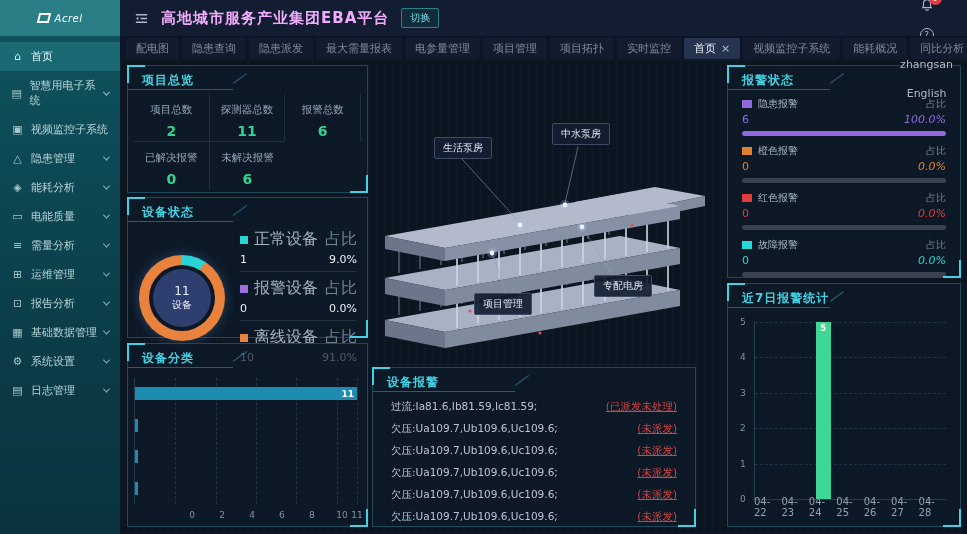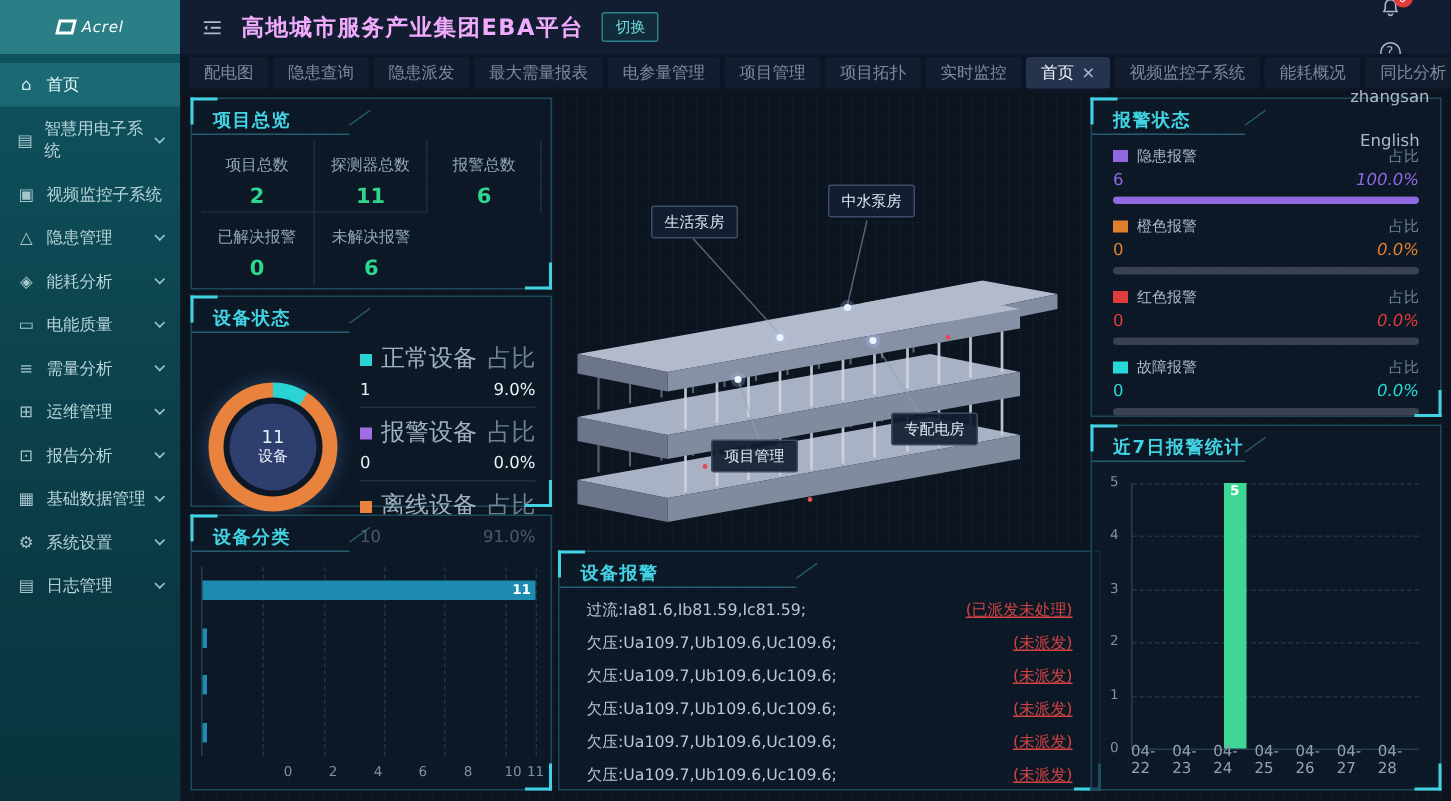--- a/index.html
+++ b/index.html
@@ -428,21 +428,21 @@
       <circle cx="100" cy="236" r="1.6" fill="#e05050"></circle>
         <circle cx="262" cy="150" r="1.6" fill="#e05050"></circle>
         <circle cx="170" cy="258" r="1.6" fill="#e05050"></circle>
     </svg>
     <div class="scene-label" style="left:64px;top:62px;">生活泵房</div>
     <div class="scene-label" style="left:182px;top:48px;">中水泵房</div>
     <div class="scene-label" style="left:224px;top:200px;">专配电房</div>
     <div class="scene-label" style="left:104px;top:218px;">项目管理</div>
   </div>
 
-  <div class="panel" style="left:252px;top:307px;width:362px;height:160px;text-align:right;">
+  <div class="panel" style="left:252px;top:307px;width:324px;height:160px;text-align:right;">
     <i class="tdeco"></i>
     <div class="panel-title">设备报警</div>
     <div class="al-rows">
       <div class="al-row">
         <span>过流:Ia81.6,Ib81.59,Ic81.59;</span>
         <span class="al-status">(已派发未处理)</span>
       </div>
       <div class="al-row">
         <span>欠压:Ua109.7,Ub109.6,Uc109.6;</span>
         <span class="al-status">(未派发)</span>

